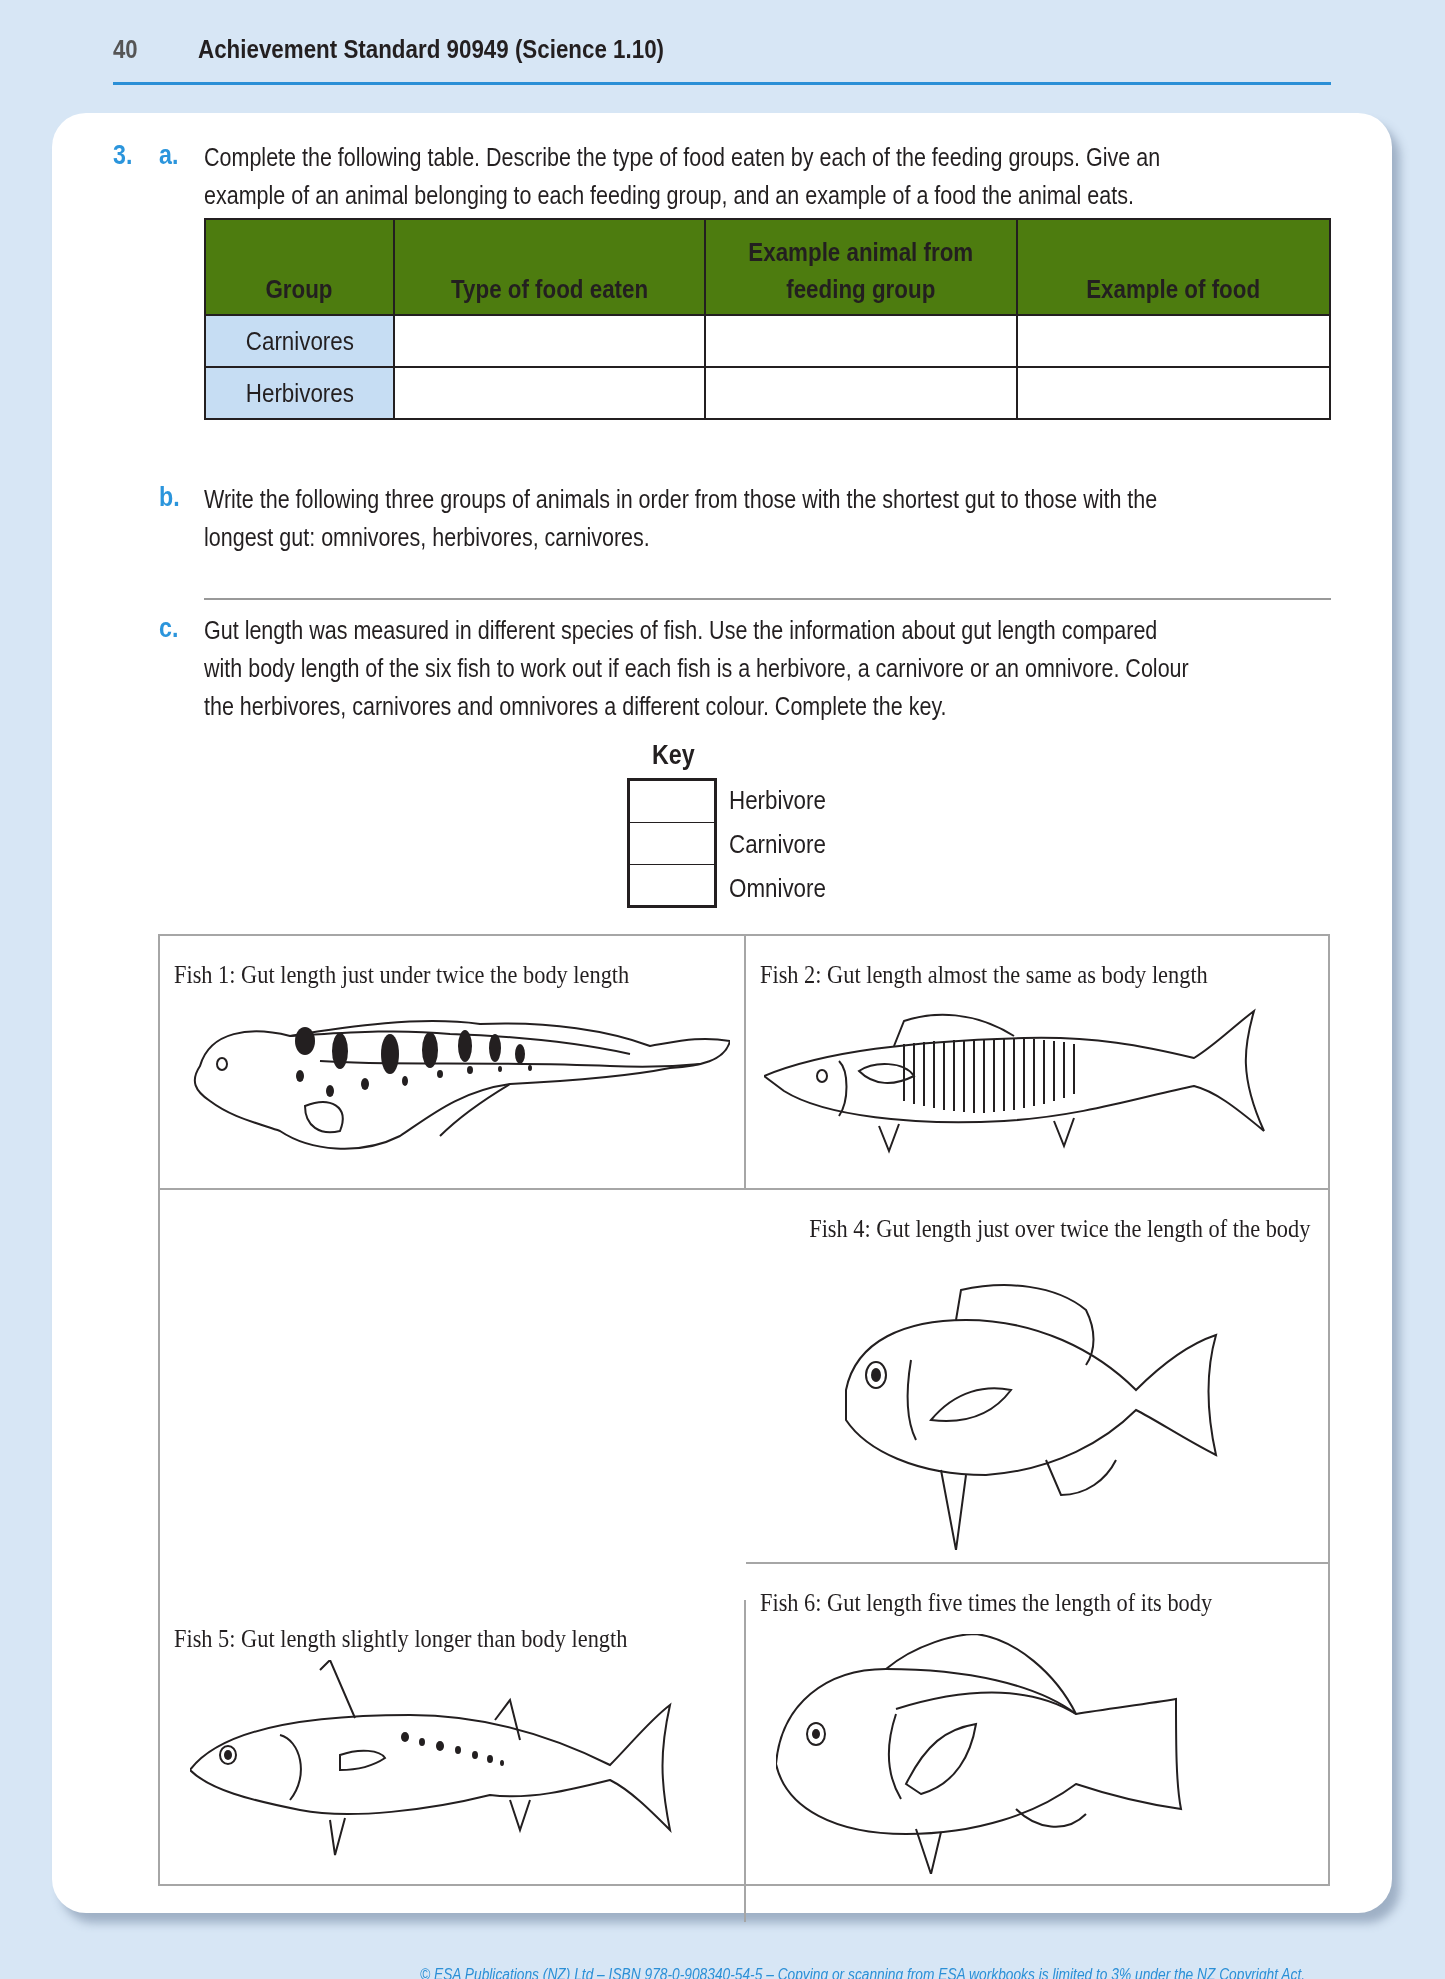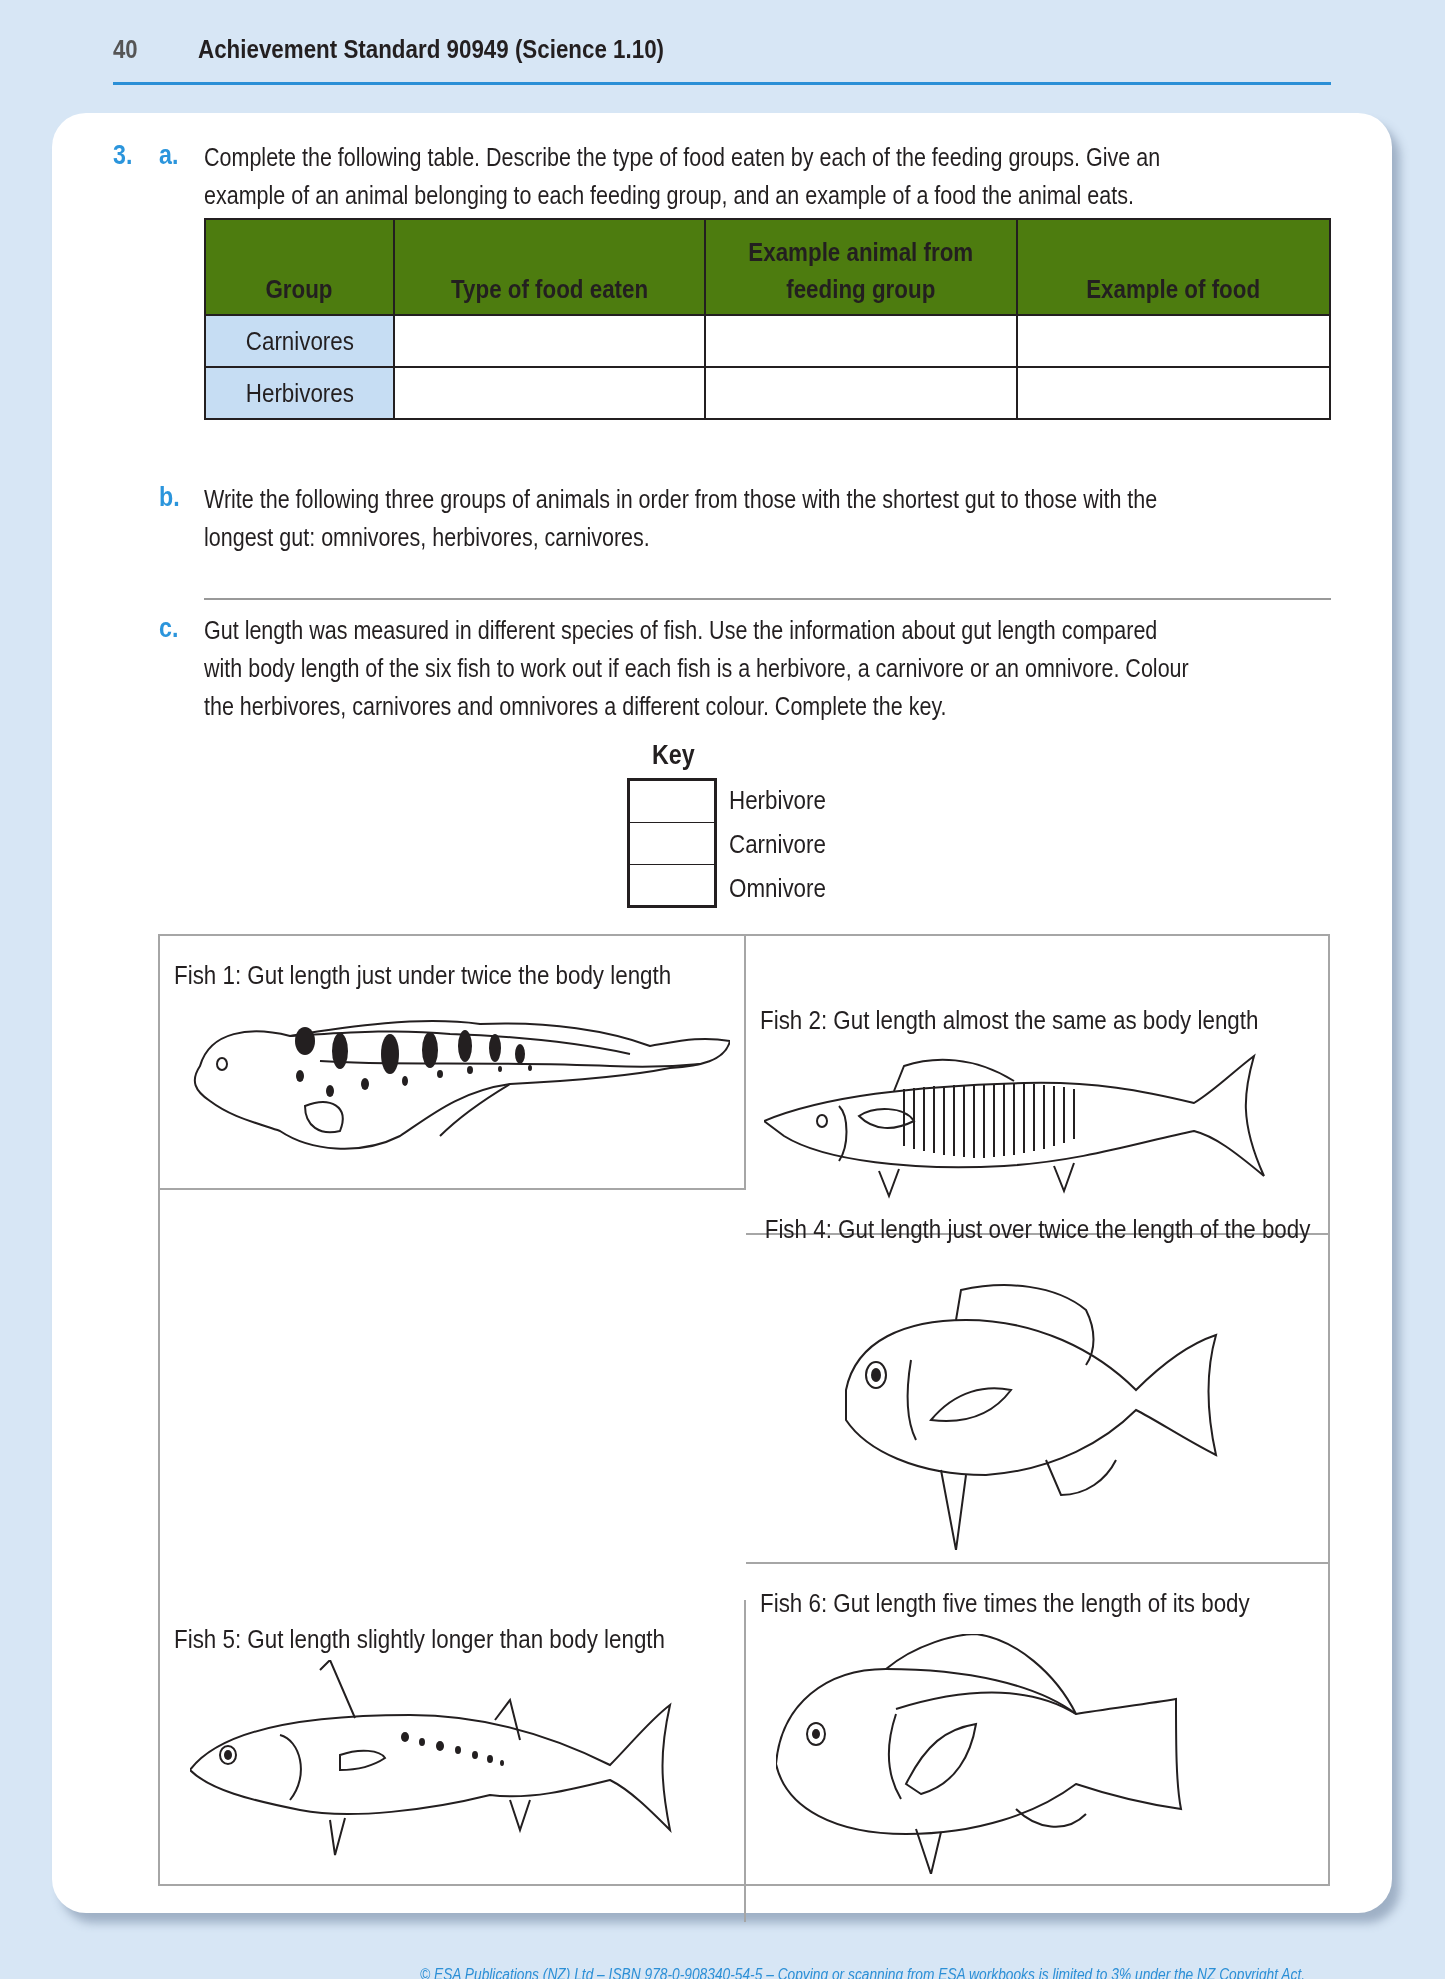--- a/index.html
+++ b/index.html
@@ -71,21 +71,21 @@
   .key-label {
     position: absolute; left: 729px; font-size: 26px;
     transform: scaleX(0.86); transform-origin: left top;
   }
 
   .grid {
     position: absolute; left: 158px; top: 934px; width: 1172px; height: 952px;
     border: 2px solid #a6a6a6; box-sizing: border-box;
   }
   .cell {
-    position: absolute; box-sizing: border-box; border-right: 2px solid #a6a6a6; border-bottom: 2px solid #a6a6a6;
+    position: absolute; box-sizing: border-box; border-right: 2px solid #a6a6a6; border-bottom: 2px solid #a6a6a6; font-family: Liberation Serif, serif;
   }
   .cell-text {
     position: absolute; left: 14px; top: 20px; font-size: 26px; line-height: 38px;
     transform: scaleX(0.86); transform-origin: left top; width: 640px;
   }
   .fish-svg { position: absolute; }
   .fish-svg path, .fish-svg ellipse, .fish-svg line { vector-effect: non-scaling-stroke; }
 
   .footer {
     position: absolute; left: 420px; top: 1966px; font-size: 16px; font-style: italic; color: #2b8fd6;
@@ -183,21 +183,21 @@
           <ellipse cx="175" cy="78" rx="4" ry="6"></ellipse>
         <ellipse cx="215" cy="75" rx="3" ry="5"></ellipse>
           <ellipse cx="250" cy="68" rx="3" ry="4"></ellipse>
           <ellipse cx="280" cy="64" rx="3" ry="4"></ellipse>
         <ellipse cx="310" cy="63" rx="2" ry="3"></ellipse>
           <ellipse cx="340" cy="62" rx="2" ry="3"></ellipse>
       </g>
       <ellipse cx="32" cy="58" rx="5" ry="6" fill="none" stroke="#231f20" stroke-width="2"></ellipse>
     </svg>
   </div>
-  <div class="cell" style="left:586px;top:0;width:584px;height:254px;border-right:none;margin-top:45px;">
+  <div class="cell" style="left:586px;top:0;width:584px;height:254px;border-right:none;">
     <div class="cell-text">Fish 2: Gut length almost the same as body length</div>
     <svg class="fish-svg" style="left:18px;top:70px;" width="540" height="160" viewBox="0 0 540 160">
       <g fill="none" stroke="#231f20" stroke-width="2">
         <path d="M0,70 C60,45 150,35 260,32 C330,30 380,40 430,52 C450,40 470,20 490,5 C480,40 475,70 500,125 C470,100 450,85 430,80 C380,90 320,110 240,115 C150,120 60,110 20,85 Z"></path>
         <path d="M75,55 C85,65 85,95 75,110"></path>
         <path d="M130,40 L140,15 C170,5 210,5 250,30"></path>
         <path d="M95,65 C110,55 140,55 150,70 C130,80 110,80 95,65 Z"></path>
         <path d="M115,120 L125,145 L135,118"></path>
         <path d="M290,115 L300,140 L310,112"></path>
       </g>

